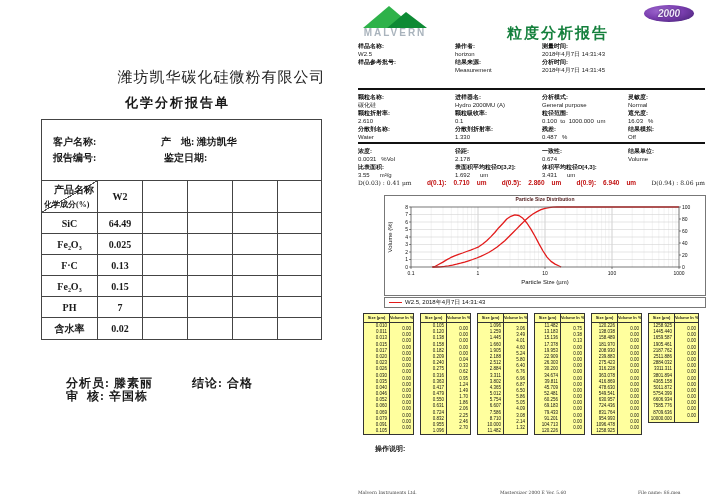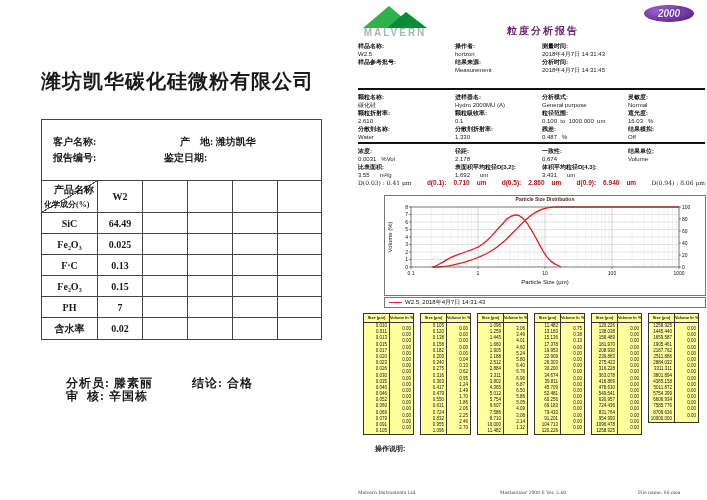--- a/index.html
+++ b/index.html
@@ -3,21 +3,21 @@
 <meta charset="utf-8">
 <style>
   html,body{margin:0;padding:0;background:#ffffff;}
   .page{position:relative;width:707px;height:500px;background:#fff;overflow:hidden;
         font-family:"Liberation Sans",sans-serif;color:#1a1a1a;}
 
   
   .left-doc{position:absolute;left:0;top:0;width:355px;height:500px;
             font-family:"Liberation Serif",serif;}
   .company-title{position:absolute;top:68px;left:0;width:100%;text-align:center;
-                 font-size:20px;font-weight:bold;letter-spacing:1px;}
+                 font-size:15px;font-weight:normal;letter-spacing:1px;padding-left:44px;}
   .report-title{position:absolute;top:94px;left:0;width:100%;text-align:center;
                 font-size:13px;font-weight:bold;letter-spacing:2px;}
   .chem-table{position:absolute;left:41px;top:119px;width:281px;border:1px solid #444;
               box-sizing:border-box;background:#fff;}
   .info-section{position:relative;height:60px;border-bottom:1px solid #444;
                 font-size:10px;font-weight:bold;}
   .info-item{position:absolute;white-space:pre;text-align:right;}
   .chem-grid{display:grid;grid-template-columns:56px 45px 45px 45px 45px auto;}
   .chem-cell{border-right:1px solid #444;border-bottom:1px solid #444;
              display:flex;align-items:center;justify-content:center;
@@ -36,22 +36,22 @@
   
   .right-doc{position:absolute;left:355px;top:0;width:352px;height:500px;}
   .malvern-logo{position:absolute;left:4px;top:3px;}
   .ms-title{position:absolute;left:142px;top:8px;font-size:15px;font-weight:bold;
             letter-spacing:3.5px;color:#111;font-family:"Liberation Sans",sans-serif;}
   .ms-badge{position:absolute;left:289px;top:5px;width:50px;height:17px;border-radius:50%;
             background:radial-gradient(ellipse at 35% 35%,#a06ad0 0%,#7b3fb0 45%,#3f1d6e 100%);
             display:flex;align-items:center;justify-content:center;
             color:#efe6fa;font-size:10px;font-weight:bold;font-style:italic;
             text-shadow:0 0 2px #2a1050;}
-  .cn-report-title{position:absolute;left:152px;top:24px;font-size:10px;font-weight:bold;
-                   letter-spacing:2px;color:#701a75;}
+  .cn-report-title{position:absolute;left:152px;top:24px;font-size:15px;font-weight:bold;
+                   letter-spacing:2px;color:#15803d;}
   .lv-block{position:absolute;left:3px;width:347px;}
   .lv-row{display:flex;}
   .lv-cell{flex:none;overflow:hidden;}
   .lv-label{font-size:6px;line-height:8px;font-weight:bold;color:#111;white-space:pre;}
   .lv-value{font-size:6px;line-height:8px;color:#222;min-height:8px;white-space:pre;}
   .divider{position:absolute;left:3px;width:347px;height:2px;background:#111;}
   .pct-row{position:absolute;left:3px;top:179px;width:347px;display:flex;
            justify-content:space-between;align-items:center;}
   .pct-plain{font-family:"DejaVu Serif",serif;font-size:6px;color:#222;white-space:pre;}
   .pct-red{color:#c11212;font-size:6.5px;font-weight:bold;white-space:pre;}
@@ -85,25 +85,26 @@
          font-size:4.5px;line-height:6px;color:#444;white-space:pre;}
   .rfoot.f-left{left:3px;} .rfoot.f-center{left:145px;} .rfoot.f-right{left:283px;}
 </style>
 </head>
 <body>
 
 <div class="page">
 
   <div class="left-doc">
     <div class="company-title">潍坊凯华碳化硅微粉有限公司</div>
+    <div class="report-title">化学分析报告单</div>
 
     <div class="chem-table">
       <div class="info-section">
         <span class="info-item" style="left:11px;top:15px">客户名称:</span>
-        <span class="info-item" style="left:138px;top:15px">产    地: 潍坊凯华</span>
+        <span class="info-item" style="left:119px;top:15px">产    地: 潍坊凯华</span>
         <span class="info-item" style="left:11px;top:31px">报告编号:</span>
         <span class="info-item" style="left:122px;top:31px">鉴定日期:</span>
       </div>
       <div class="chem-grid" id="chem-grid">
           <div class="chem-cell chem-head diag">
             <span class="diag-top">产品名称</span>
             <span class="diag-bottom">化学成分(%)</span>
           </div>
           <div class="chem-cell chem-head">W2</div>
           <div class="chem-cell chem-head"></div>

